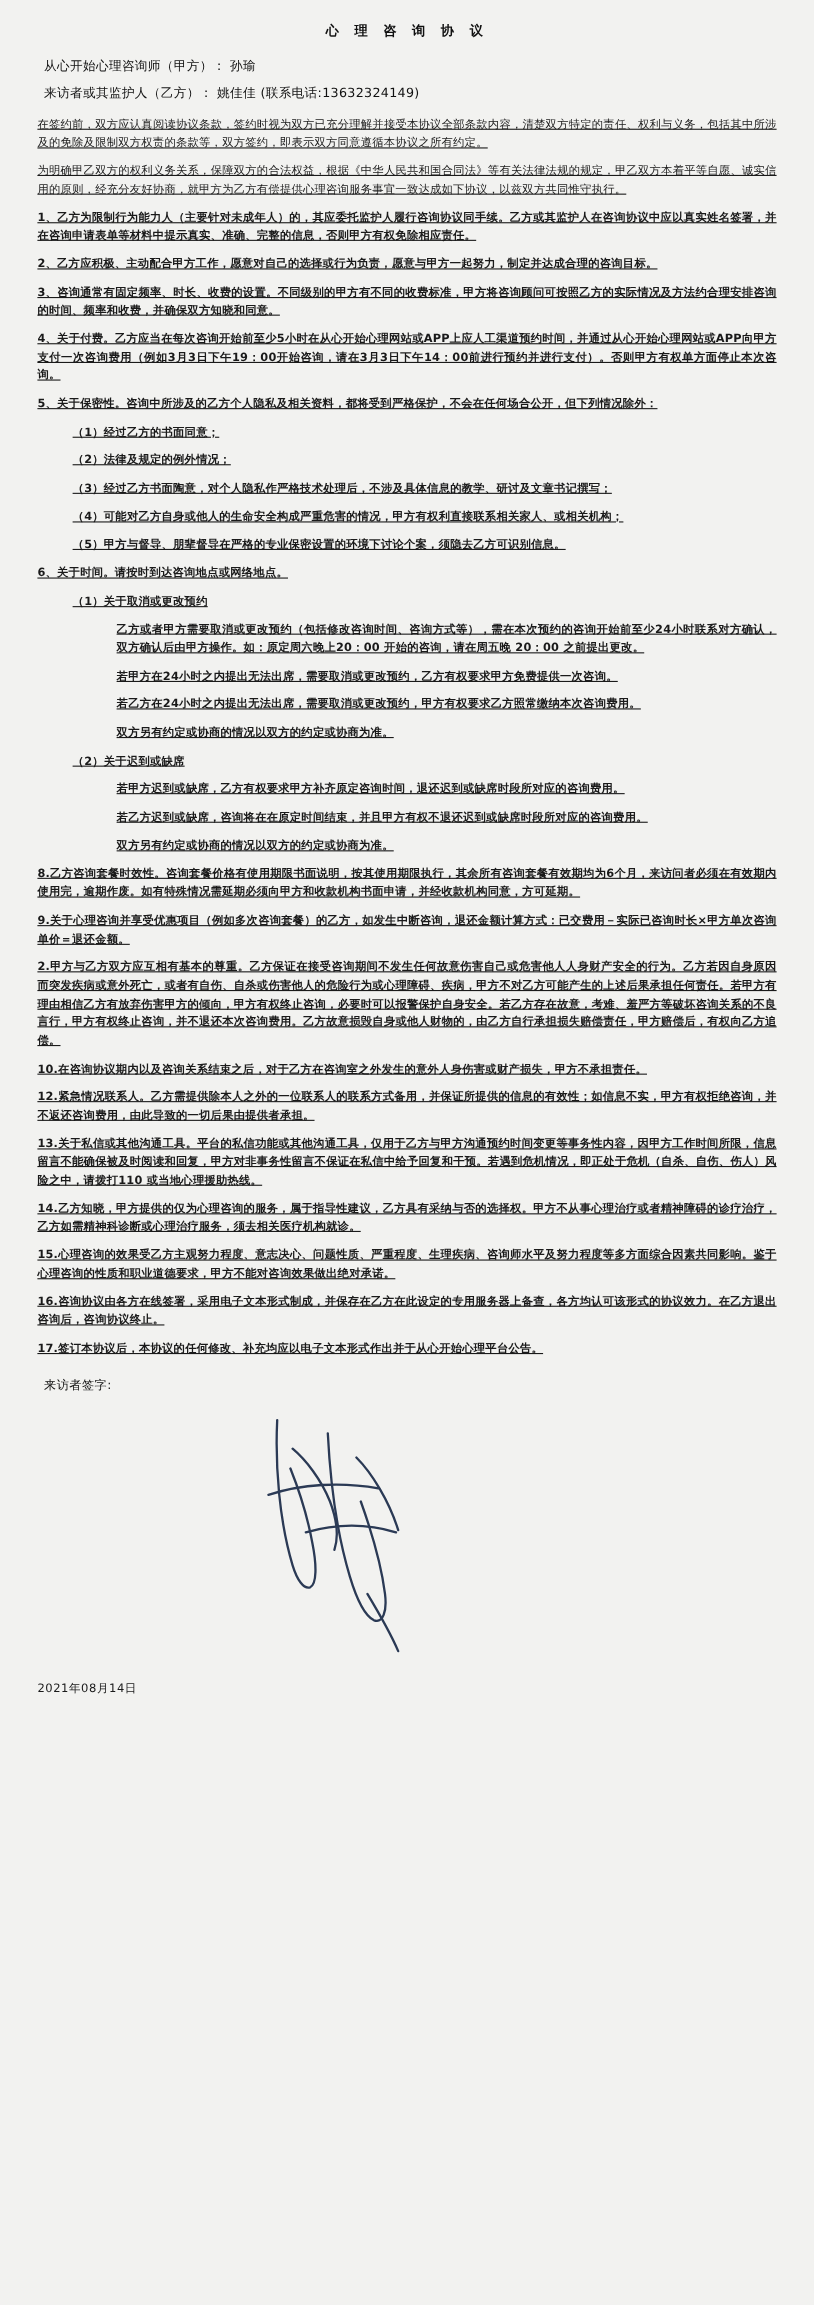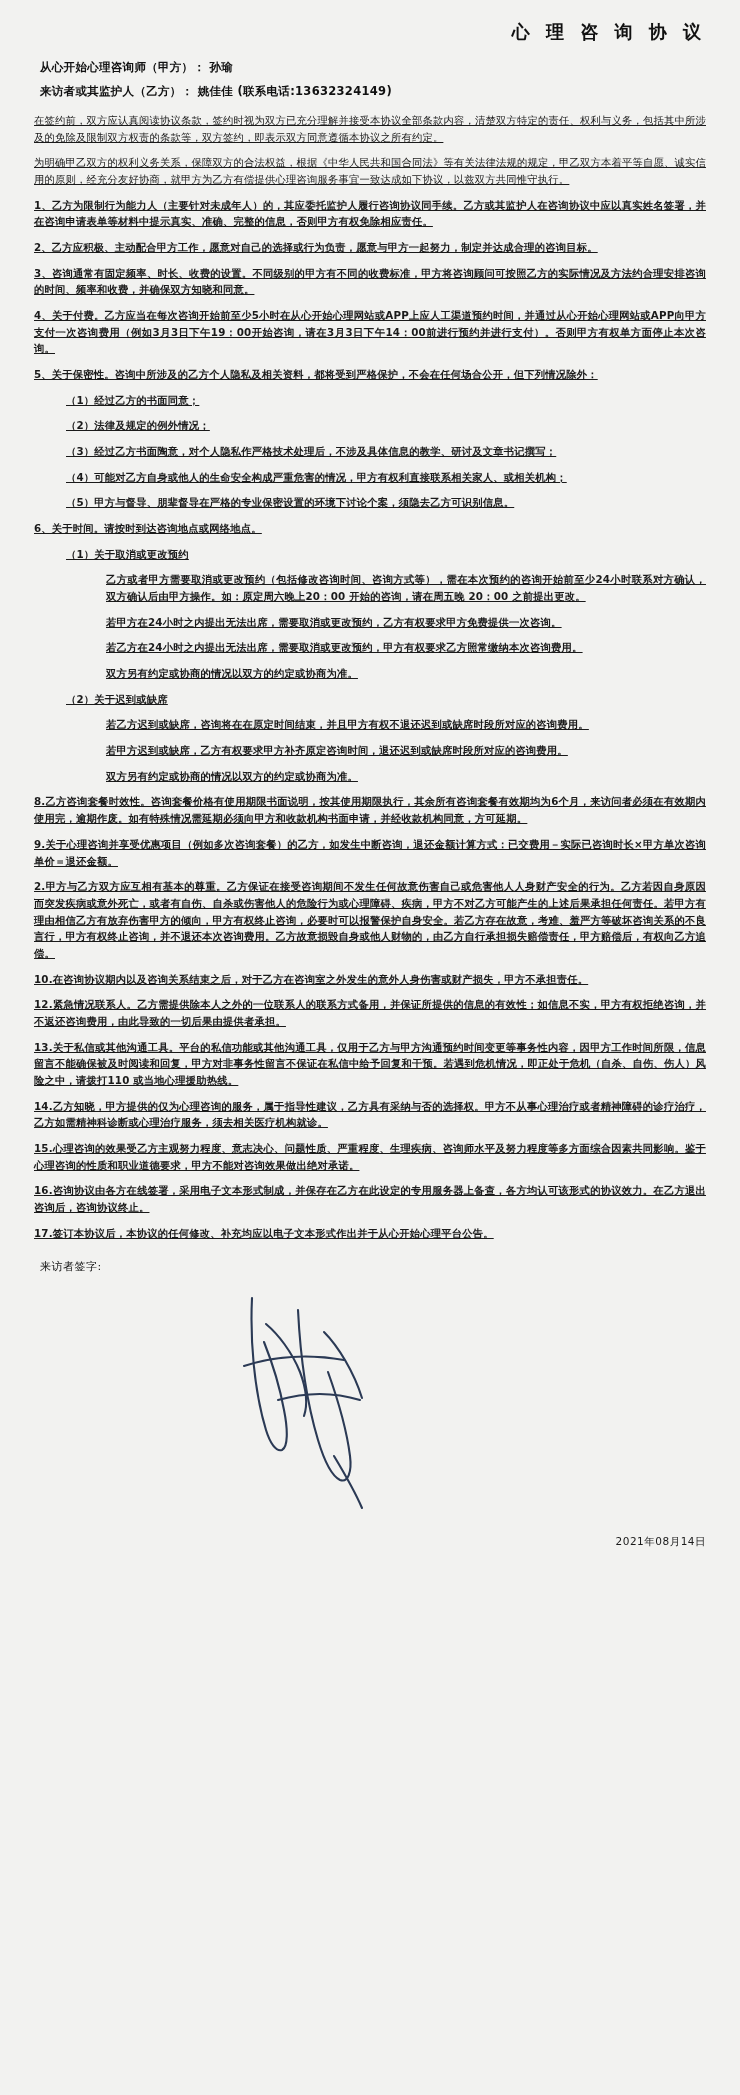--- a/index.html
+++ b/index.html
@@ -16,30 +16,30 @@
   }
   .page {
     width: 740px;
     min-height: 2095px;
     background: #f2f2f0;
     box-sizing: border-box;
     padding: 14px 34px 30px 34px;
     position: relative;
   }
   .doc-title {
-    text-align: right;
-    font-size: 18px;
+    text-align: center;
+    font-size: 12px;
     font-weight: bold;
     letter-spacing: 5px;
     color: #111;
     margin: 6px 0 16px 0;
   }
   .party-line {
     font-size: 11.5px;
-    font-weight: bold;
+    font-weight: normal;
     margin: 0 0 9px 6px;
     letter-spacing: 0.3px;
   }
   .party-line.second {
     margin-bottom: 13px;
   }
   p.body-text {
     font-size: 10.3px;
     line-height: 1.62;
     margin: 0 0 9px 0;
@@ -66,21 +66,21 @@
   .signature-area {
     height: 255px;
     position: relative;
   }
   .signature-svg {
     position: absolute;
     left: 180px;
     top: 6px;
   }
   .date-line {
-    text-align: right;
+    text-align: left;
     font-size: 10.5px;
     color: #1a1a1a;
     margin-top: 6px;
     letter-spacing: 0.5px;
   }
 </style>
 </head>
 <body>
 
 <div class="page">
@@ -103,22 +103,22 @@
     <p class="body-text bold indent2">（3）经过乙方书面陶意，对个人隐私作严格技术处理后，不涉及具体信息的教学、研讨及文章书记撰写；</p>
     <p class="body-text bold indent2">（4）可能对乙方自身或他人的生命安全构成严重危害的情况，甲方有权利直接联系相关家人、或相关机构；</p>
     <p class="body-text bold indent2">（5）甲方与督导、朋辈督导在严格的专业保密设置的环境下讨论个案，须隐去乙方可识别信息。</p>
     <p class="body-text bold">6、关于时间。请按时到达咨询地点或网络地点。</p>
     <p class="body-text bold indent2">（1）关于取消或更改预约</p>
     <p class="body-text bold indent3">乙方或者甲方需要取消或更改预约（包括修改咨询时间、咨询方式等），需在本次预约的咨询开始前至少24小时联系对方确认，双方确认后由甲方操作。如：原定周六晚上20：00 开始的咨询，请在周五晚 20：00 之前提出更改。</p>
     <p class="body-text bold indent3">若甲方在24小时之内提出无法出席，需要取消或更改预约，乙方有权要求甲方免费提供一次咨询。</p>
     <p class="body-text bold indent3">若乙方在24小时之内提出无法出席，需要取消或更改预约，甲方有权要求乙方照常缴纳本次咨询费用。</p>
     <p class="body-text bold indent3">双方另有约定或协商的情况以双方的约定或协商为准。</p>
     <p class="body-text bold indent2">（2）关于迟到或缺席</p>
+    <p class="body-text bold indent3">若甲方迟到或缺席，乙方有权要求甲方补齐原定咨询时间，退还迟到或缺席时段所对应的咨询费用。</p>
     <p class="body-text bold indent3">若乙方迟到或缺席，咨询将在在原定时间结束，并且甲方有权不退还迟到或缺席时段所对应的咨询费用。</p>
-    <p class="body-text bold indent3">若甲方迟到或缺席，乙方有权要求甲方补齐原定咨询时间，退还迟到或缺席时段所对应的咨询费用。</p>
     <p class="body-text bold indent3">双方另有约定或协商的情况以双方的约定或协商为准。</p>
     <p class="body-text bold">8.乙方咨询套餐时效性。咨询套餐价格有使用期限书面说明，按其使用期限执行，其余所有咨询套餐有效期均为6个月，来访问者必须在有效期内使用完，逾期作废。如有特殊情况需延期必须向甲方和收款机构书面申请，并经收款机构同意，方可延期。</p>
     <p class="body-text bold">9.关于心理咨询并享受优惠项目（例如多次咨询套餐）的乙方，如发生中断咨询，退还金额计算方式：已交费用－实际已咨询时长×甲方单次咨询单价＝退还金额。</p>
     <p class="body-text bold">2.甲方与乙方双方应互相有基本的尊重。乙方保证在接受咨询期间不发生任何故意伤害自己或危害他人人身财产安全的行为。乙方若因自身原因而突发疾病或意外死亡，或者有自伤、自杀或伤害他人的危险行为或心理障碍、疾病，甲方不对乙方可能产生的上述后果承担任何责任。若甲方有理由相信乙方有放弃伤害甲方的倾向，甲方有权终止咨询，必要时可以报警保护自身安全。若乙方存在故意，考难、羞严方等破坏咨询关系的不良言行，甲方有权终止咨询，并不退还本次咨询费用。乙方故意损毁自身或他人财物的，由乙方自行承担损失赔偿责任，甲方赔偿后，有权向乙方追偿。</p>
     <p class="body-text bold">10.在咨询协议期内以及咨询关系结束之后，对于乙方在咨询室之外发生的意外人身伤害或财产损失，甲方不承担责任。</p>
     <p class="body-text bold">12.紧急情况联系人。乙方需提供除本人之外的一位联系人的联系方式备用，并保证所提供的信息的有效性；如信息不实，甲方有权拒绝咨询，并不返还咨询费用，由此导致的一切后果由提供者承担。</p>
     <p class="body-text bold">13.关于私信或其他沟通工具。平台的私信功能或其他沟通工具，仅用于乙方与甲方沟通预约时间变更等事务性内容，因甲方工作时间所限，信息留言不能确保被及时阅读和回复，甲方对非事务性留言不保证在私信中给予回复和干预。若遇到危机情况，即正处于危机（自杀、自伤、伤人）风险之中，请拨打110 或当地心理援助热线。</p>
     <p class="body-text bold">14.乙方知晓，甲方提供的仅为心理咨询的服务，属于指导性建议，乙方具有采纳与否的选择权。甲方不从事心理治疗或者精神障碍的诊疗治疗，乙方如需精神科诊断或心理治疗服务，须去相关医疗机构就诊。</p>
     <p class="body-text bold">15.心理咨询的效果受乙方主观努力程度、意志决心、问题性质、严重程度、生理疾病、咨询师水平及努力程度等多方面综合因素共同影响。鉴于心理咨询的性质和职业道德要求，甲方不能对咨询效果做出绝对承诺。</p>
     <p class="body-text bold">16.咨询协议由各方在线签署，采用电子文本形式制成，并保存在乙方在此设定的专用服务器上备查，各方均认可该形式的协议效力。在乙方退出咨询后，咨询协议终止。</p>

